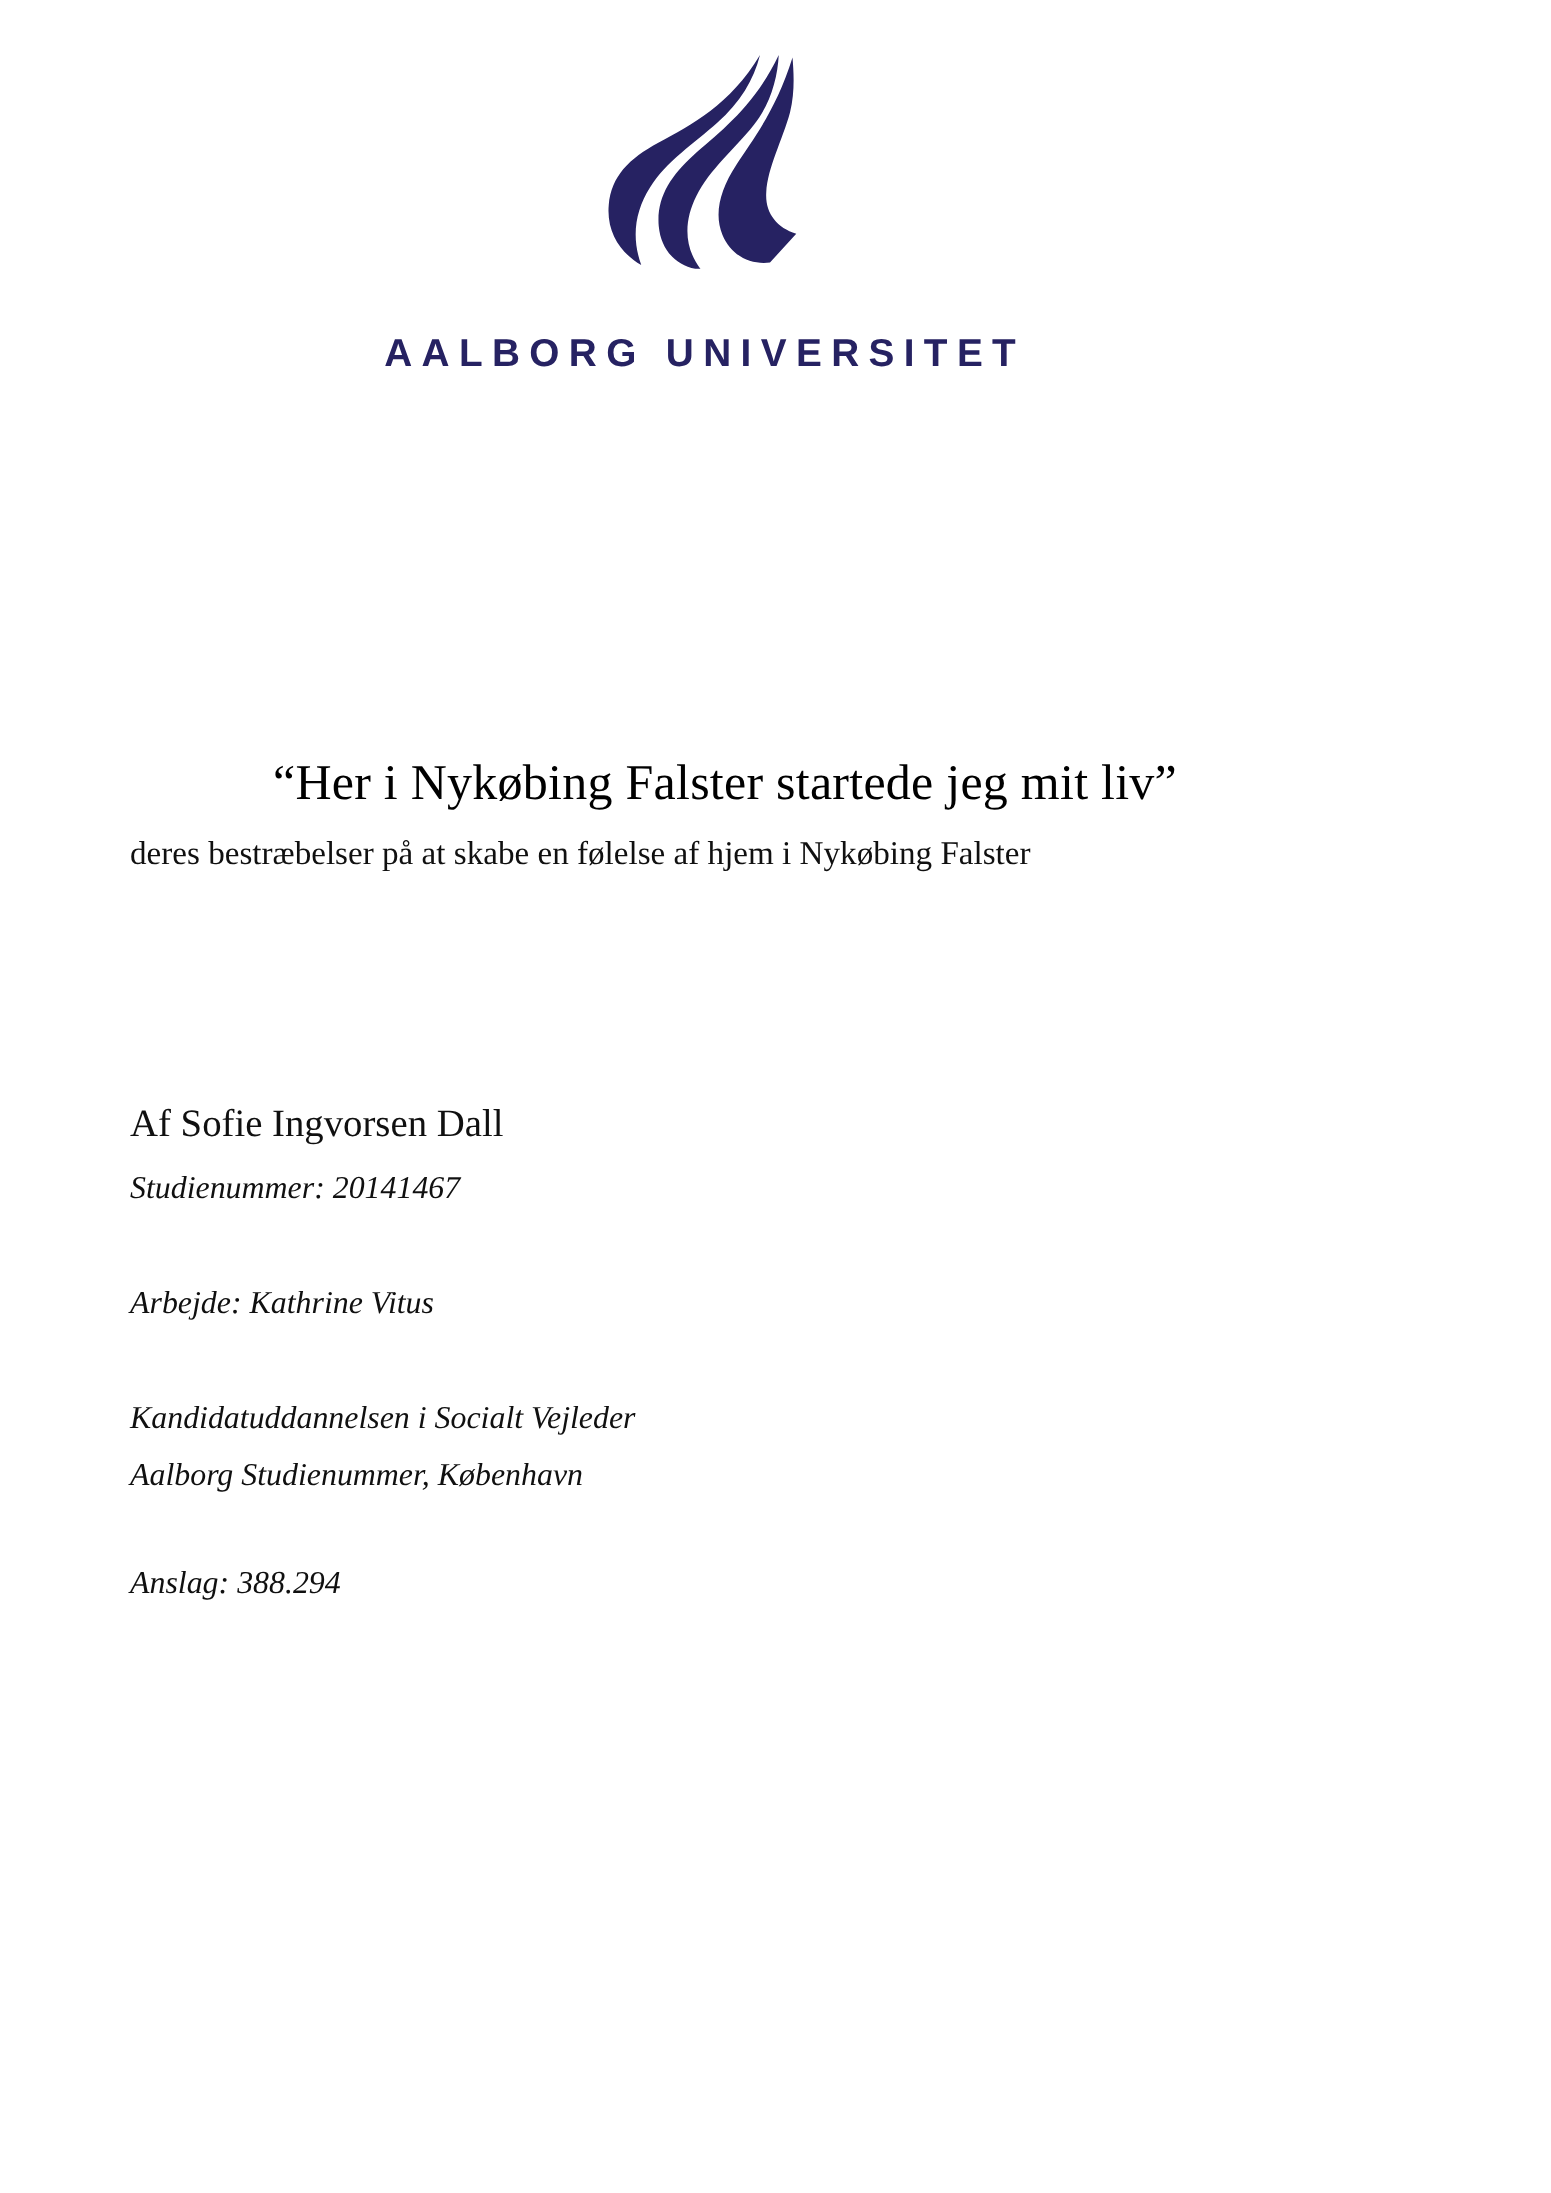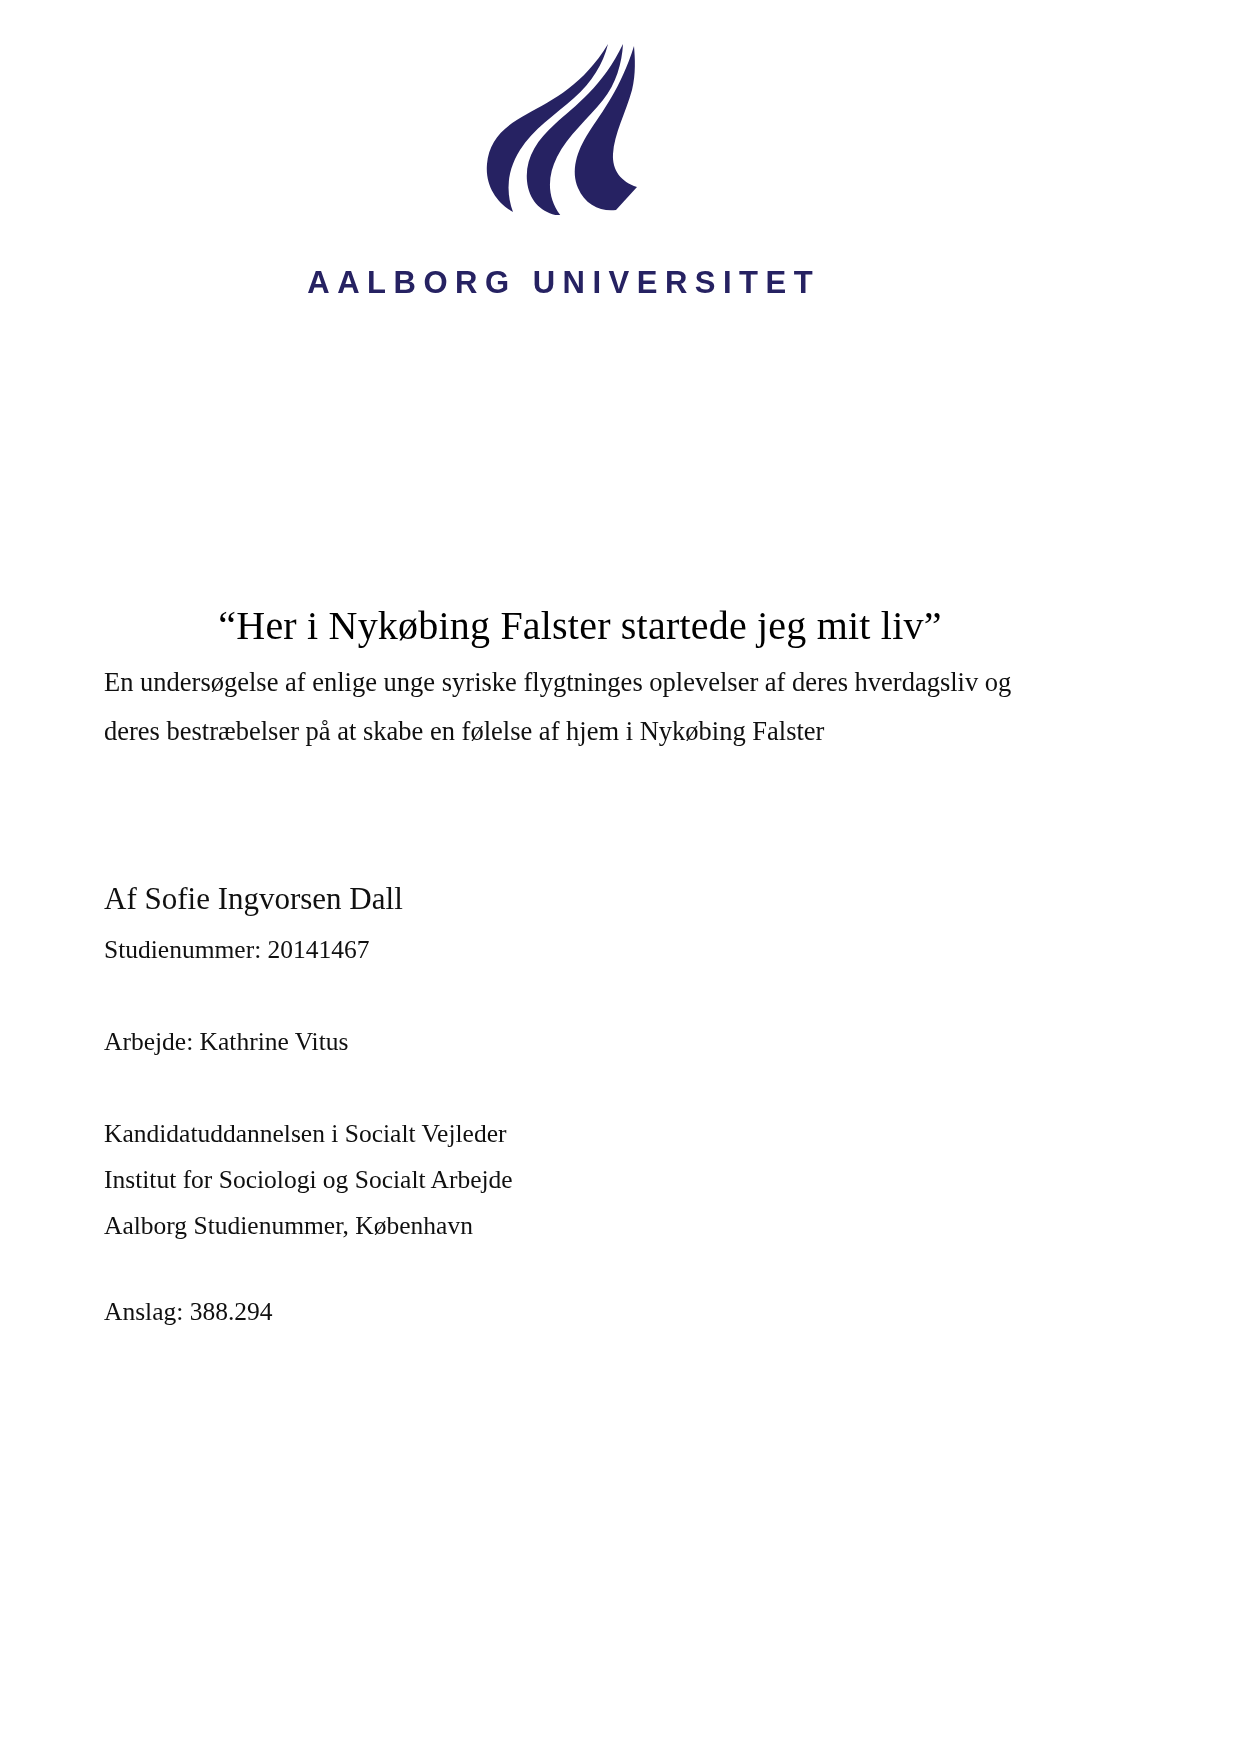--- a/index.html
+++ b/index.html
@@ -91,20 +91,21 @@
   .meta-author {
     font-size: 31px;
     line-height: 1.25;
     margin: 0 0 8px 0;
   }
 
   .meta-line {
     font-size: 25.5px;
     line-height: 46px;
     margin: 0;
+    font-style: italic;
   }
 
   .meta-gap {
     height: 46px;
   }
 
   .meta-gap-small {
     height: 40px;
   }
 </style>
@@ -142,39 +143,37 @@
         C 139 94, 151 72, 157 50
         C 161 34, 160 18, 159 6 Z"></path>
     </svg>
 
     <div class="logo-wordmark">AALBORG UNIVERSITET</div>
   </div>
 
   <h1 class="doc-title">“Her i Nykøbing Falster startede jeg mit liv”</h1>
 
   <div class="doc-subtitle">
-    <span class="line">En undersøgelse af enlige unge syriske flygtninges oplevelser af deres hverdagsliv og</span>
     <span class="line">deres bestræbelser på at skabe en følelse af hjem i Nykøbing Falster</span>
   </div>
 
   <div class="meta-block">
 
     <p class="meta-author">Af Sofie Ingvorsen Dall</p>
 
     <p class="meta-line">Studienummer: 20141467</p>
 
     <div class="meta-gap"></div>
 
     <p class="meta-line">Arbejde: Kathrine Vitus</p>
 
     <div class="meta-gap"></div>
 
     <p class="meta-line">Kandidatuddannelsen i Socialt Vejleder</p>
 
-    <p class="meta-line">Institut for Sociologi og Socialt Arbejde</p>
 
     <p class="meta-line">Aalborg Studienummer, København</p>
 
     <div class="meta-gap-small"></div>
 
     <p class="meta-line">Anslag: 388.294</p>
   </div>
 
 </div>
 

